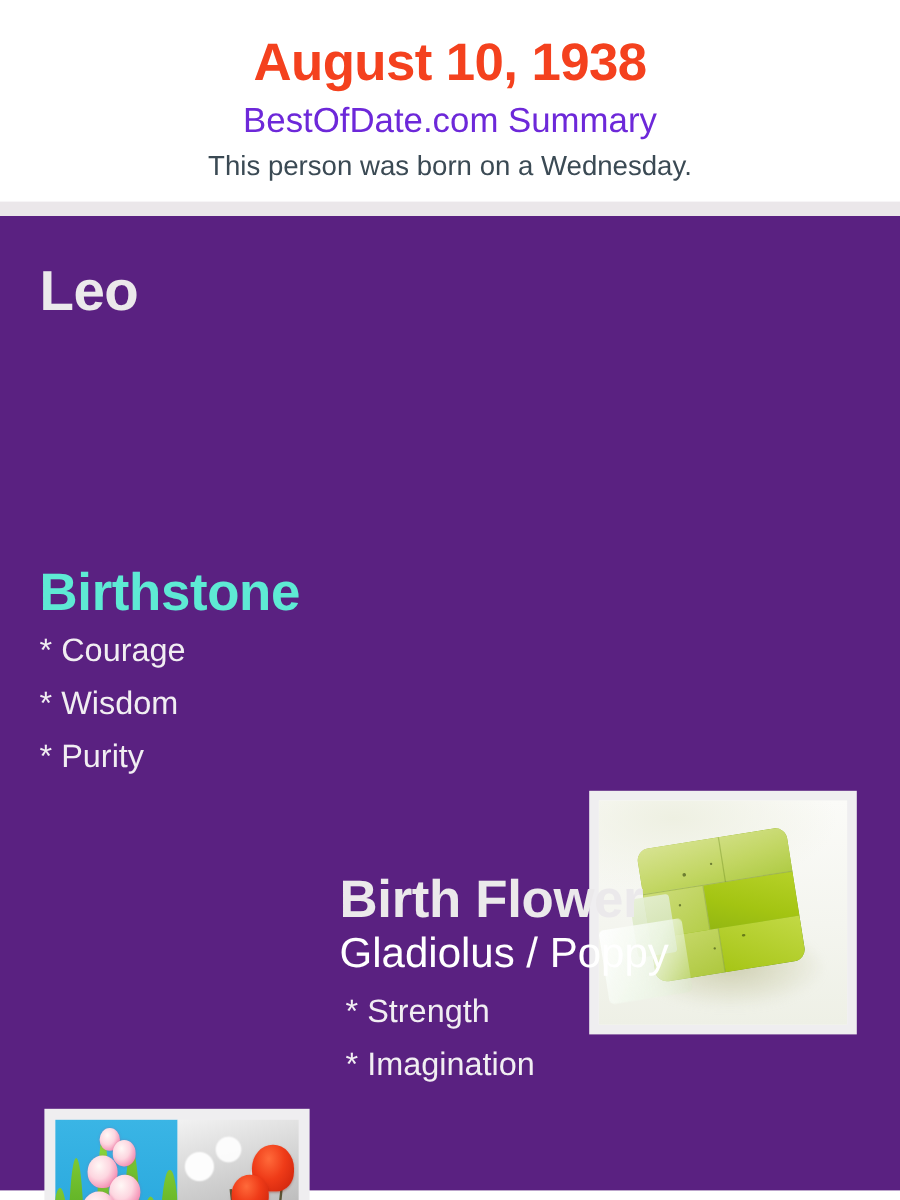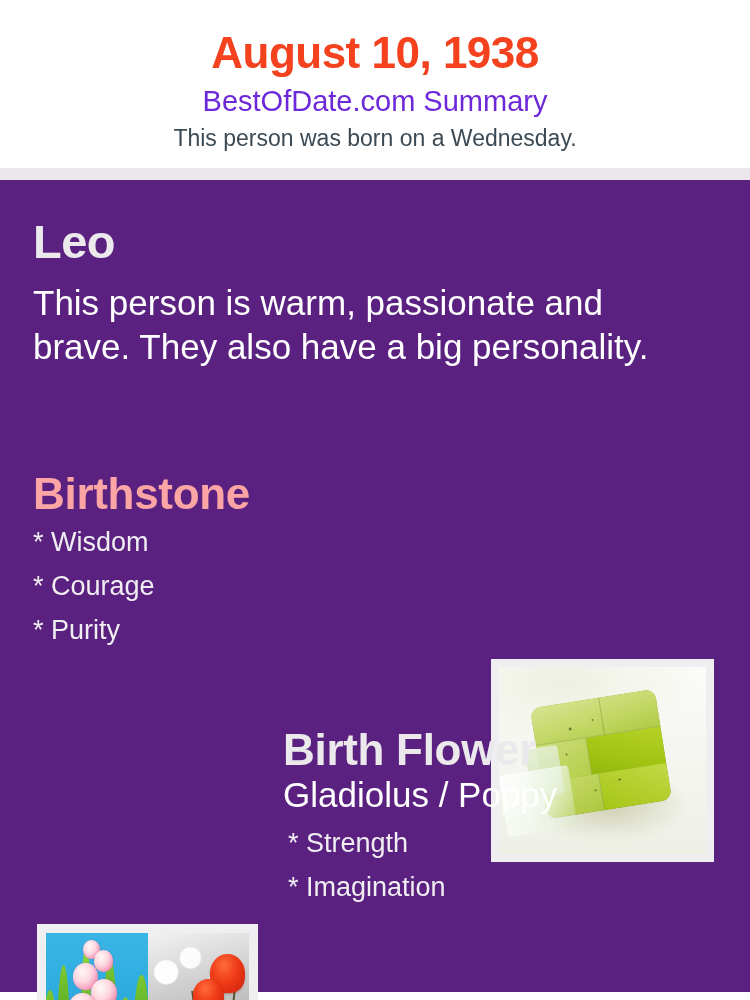--- a/index.html
+++ b/index.html
@@ -81,21 +81,21 @@
   
   .birthstone {
     position:absolute;
     left:33px;
     top:292px;
     width:440px;
   }
   .section-title {
     font-size:44px;
     font-weight:700;
-    color:#fca5a5;
+    color:#5eead4;
     line-height:1.02;
     letter-spacing:-0.3px;
   }
   .section-sub {
     font-size:35px;
     font-weight:400;
     color:#ffffff;
     line-height:1.12;
     margin-top:2px;
   }
@@ -304,28 +304,27 @@
   <div class="header-date">August 10, 1938</div>
   <div class="header-site">BestOfDate.com Summary</div>
   <div class="header-weekday">This person was born on a Wednesday.</div>
   <div class="divider-gray"></div>
 </div>
 
 <div class="body-purple">
 
   <div class="zodiac">
     <div class="zodiac-sign">Leo</div>
-    <div class="zodiac-desc">This person is warm, passionate and brave. They also have a big personality.</div>
   </div>
 
   <div class="birthstone">
     <div class="section-title">Birthstone</div>
     <div class="trait-list">
+      <div class="trait">* Courage</div>
       <div class="trait">* Wisdom</div>
-      <div class="trait">* Courage</div>
       <div class="trait">* Purity</div>
     </div>
   </div>
 
   <div class="stone-frame">
     <div class="stone-canvas">
       <div class="stone-shadow"></div>
       <div class="gem">
         <div class="facet f-top"></div>
         <div class="facet f-vline"></div>

